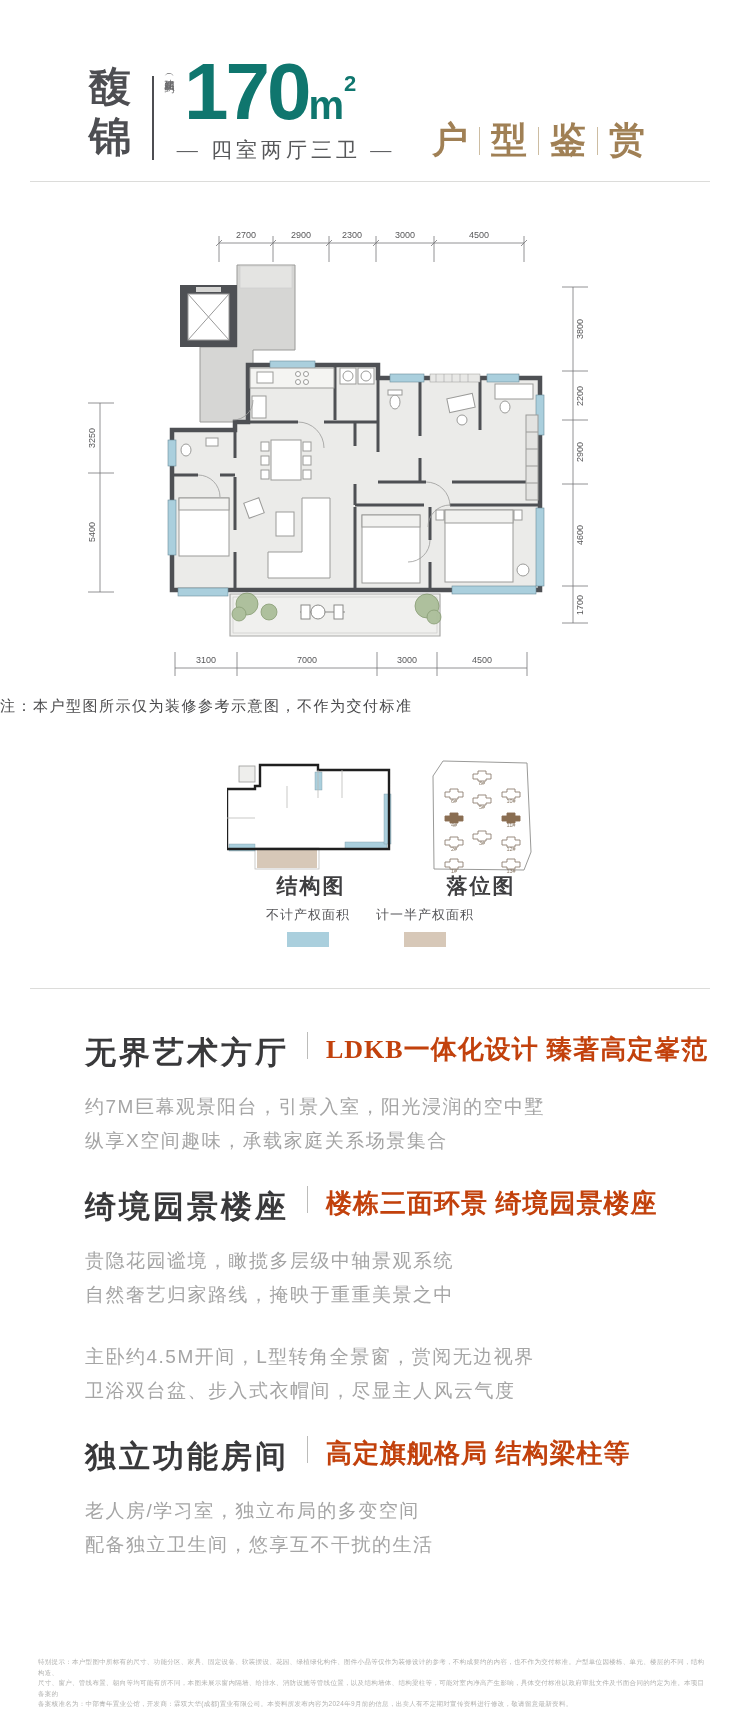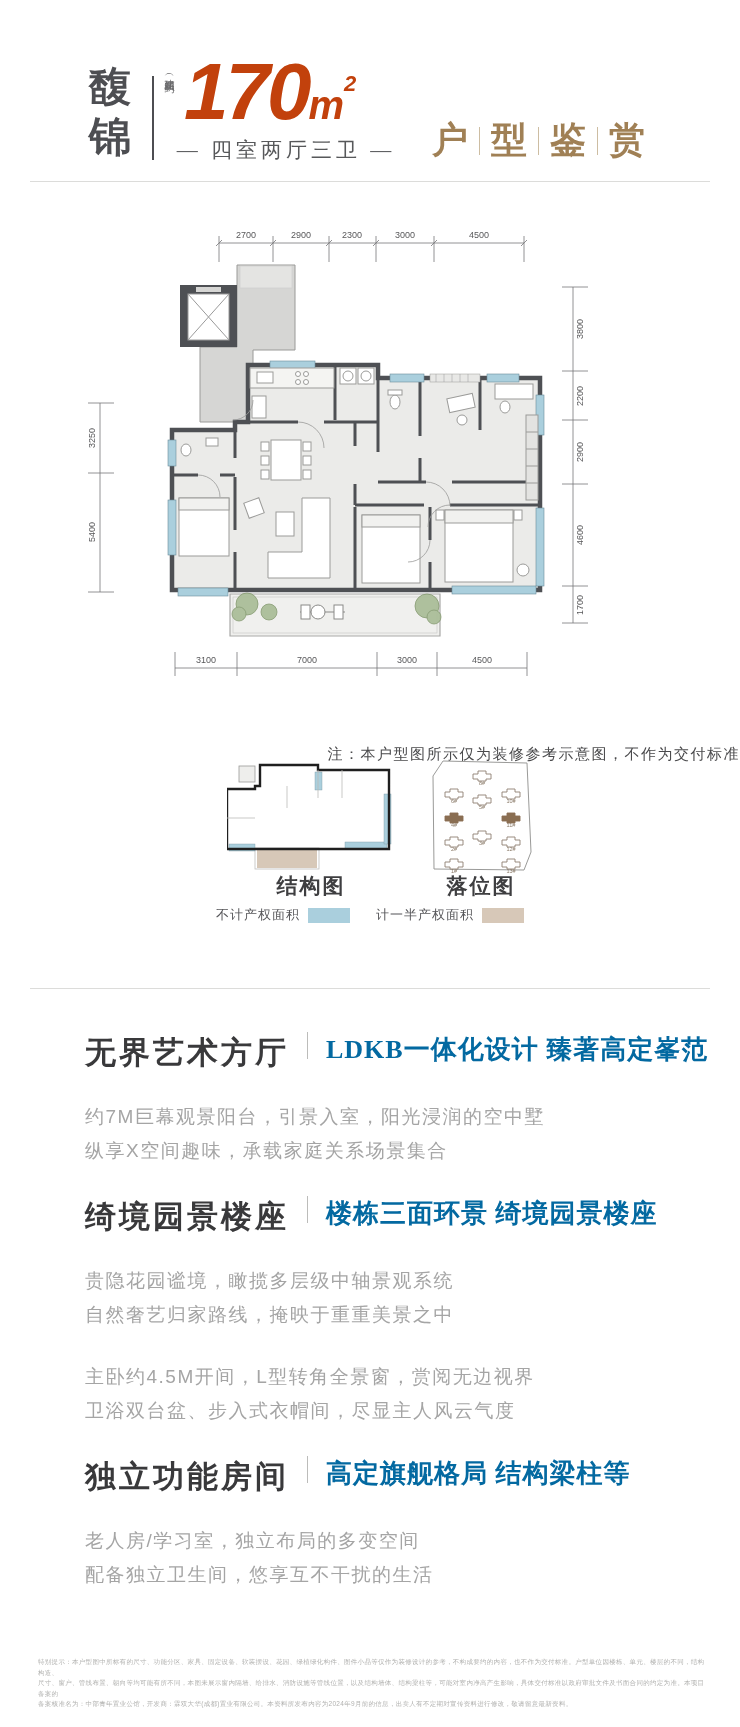--- a/index.html
+++ b/index.html
@@ -14,21 +14,21 @@
     position:absolute; left:84px; top:62px; width:52px;
     font-family:"Liberation Serif","DejaVu Serif",serif;
     font-size:42px; font-weight:700; color:#4d4e52; line-height:50px; text-align:center;
   }
   .brand span { display:block; }
   .brand-div { position:absolute; left:152px; top:76px; width:2px; height:84px; background:#4d4e52; }
   .area-label {
     position:absolute; left:162px; top:70px;
     writing-mode:vertical-rl; font-size:10px; color:#6b6b6d; letter-spacing:1px;
   }
-  .area-big { position:absolute; left:184px; top:52px; color:#c2410c; white-space:nowrap;font-style:italic; }
+  .area-big { position:absolute; left:184px; top:52px; color:#0f766e; white-space:nowrap; }
   .area-num { font-size:80px; font-weight:700; letter-spacing:-3px; line-height:80px; }
   .area-unit { font-size:40px; font-weight:700; }
   .area-sup { font-size:22px; font-weight:700; vertical-align:28px; }
   .layout-line {
     position:absolute; left:176px; top:136px; width:220px; text-align:center;
     font-family:"Liberation Serif","DejaVu Serif",serif;
     font-size:21px; color:#57585a; letter-spacing:4px; white-space:nowrap;
   }
   .page-title {
     position:absolute; right:84px; top:116px; display:flex; align-items:center;
@@ -36,50 +36,50 @@
     font-size:36px; font-weight:600; color:#a08055;
   }
   .page-title span { padding:0 11px; }
   .page-title i { width:1px; height:28px; background:#cdbda2; }
   .hr { position:absolute; left:30px; right:30px; height:1px; background:#dcdcda; }
   .hr1 { top:181px; } .hr2 { top:988px; }
   
   .plan-svg { position:absolute; left:0; top:200px; }
   .dim-text { font-size:9px; fill:#58585a; }
   .note {
-    position:absolute; top:697px; left:0; width:100%; text-align:right;
-    font-size:15px; color:#4a4a4c; letter-spacing:1.5px;margin-top:48px;
+    position:absolute; top:697px; left:0; width:100%; text-align:left;
+    font-size:15px; color:#4a4a4c; letter-spacing:1.5px;
   }
   
   .struct-svg { position:absolute; left:227px; top:758px; }
   .loc-svg    { position:absolute; left:425px; top:756px; }
   .mini-label {
     position:absolute; top:872px; text-align:center;
     font-size:21px; font-weight:700; color:#3e3e40; letter-spacing:2px;
   }
   .mini-label.struct { left:227px; width:168px; }
   .mini-label.loc    { left:425px; width:112px; }
   .legend { position:absolute; top:906px; left:0; width:100%;
     display:flex; justify-content:center; gap:26px; align-items:center; }
   .legend-item { display:flex; align-items:center; gap:8px;
-    font-size:13px; color:#57575a; letter-spacing:1px; }
+    font-size:13px; color:#57575a; letter-spacing:1px;flex-direction:column; }
   
   .sections { position:absolute; left:85px; right:70px; top:1032px; }
   .section { margin-bottom:28px; }
   .sec-head { display:flex; height:44px; }
   .sec-title {
     font-family:"Liberation Serif","DejaVu Serif",serif;
     font-size:31px; font-weight:700; color:#39393b; letter-spacing:3px; white-space:nowrap;
   }
   .sec-div { width:1px; height:27px; background:#bcbcba; margin:0 18px; flex:none; }
   .sec-sub {
     font-family:"Liberation Serif","DejaVu Serif",serif;
-    font-size:26px; font-weight:600; color:#0369a1; letter-spacing:1px; white-space:nowrap;
-  }
-  .sec-body { margin-top:24px; }
+    font-size:26px; font-weight:600; color:#c2410c; letter-spacing:1px; white-space:nowrap;
+  }
+  .sec-body { margin-top:14px; }
   .sec-body p { font-size:19px; color:#a5a5a5; letter-spacing:1.5px; line-height:34px; }
   
   .fineprint { position:absolute; left:38px; right:34px; top:1657px; }
   .fineprint p { font-size:6.5px; color:#b2b2b0; line-height:10.5px; letter-spacing:.3px; }
 </style>
 </head>
 <body>
 
 <div class="page">
 

